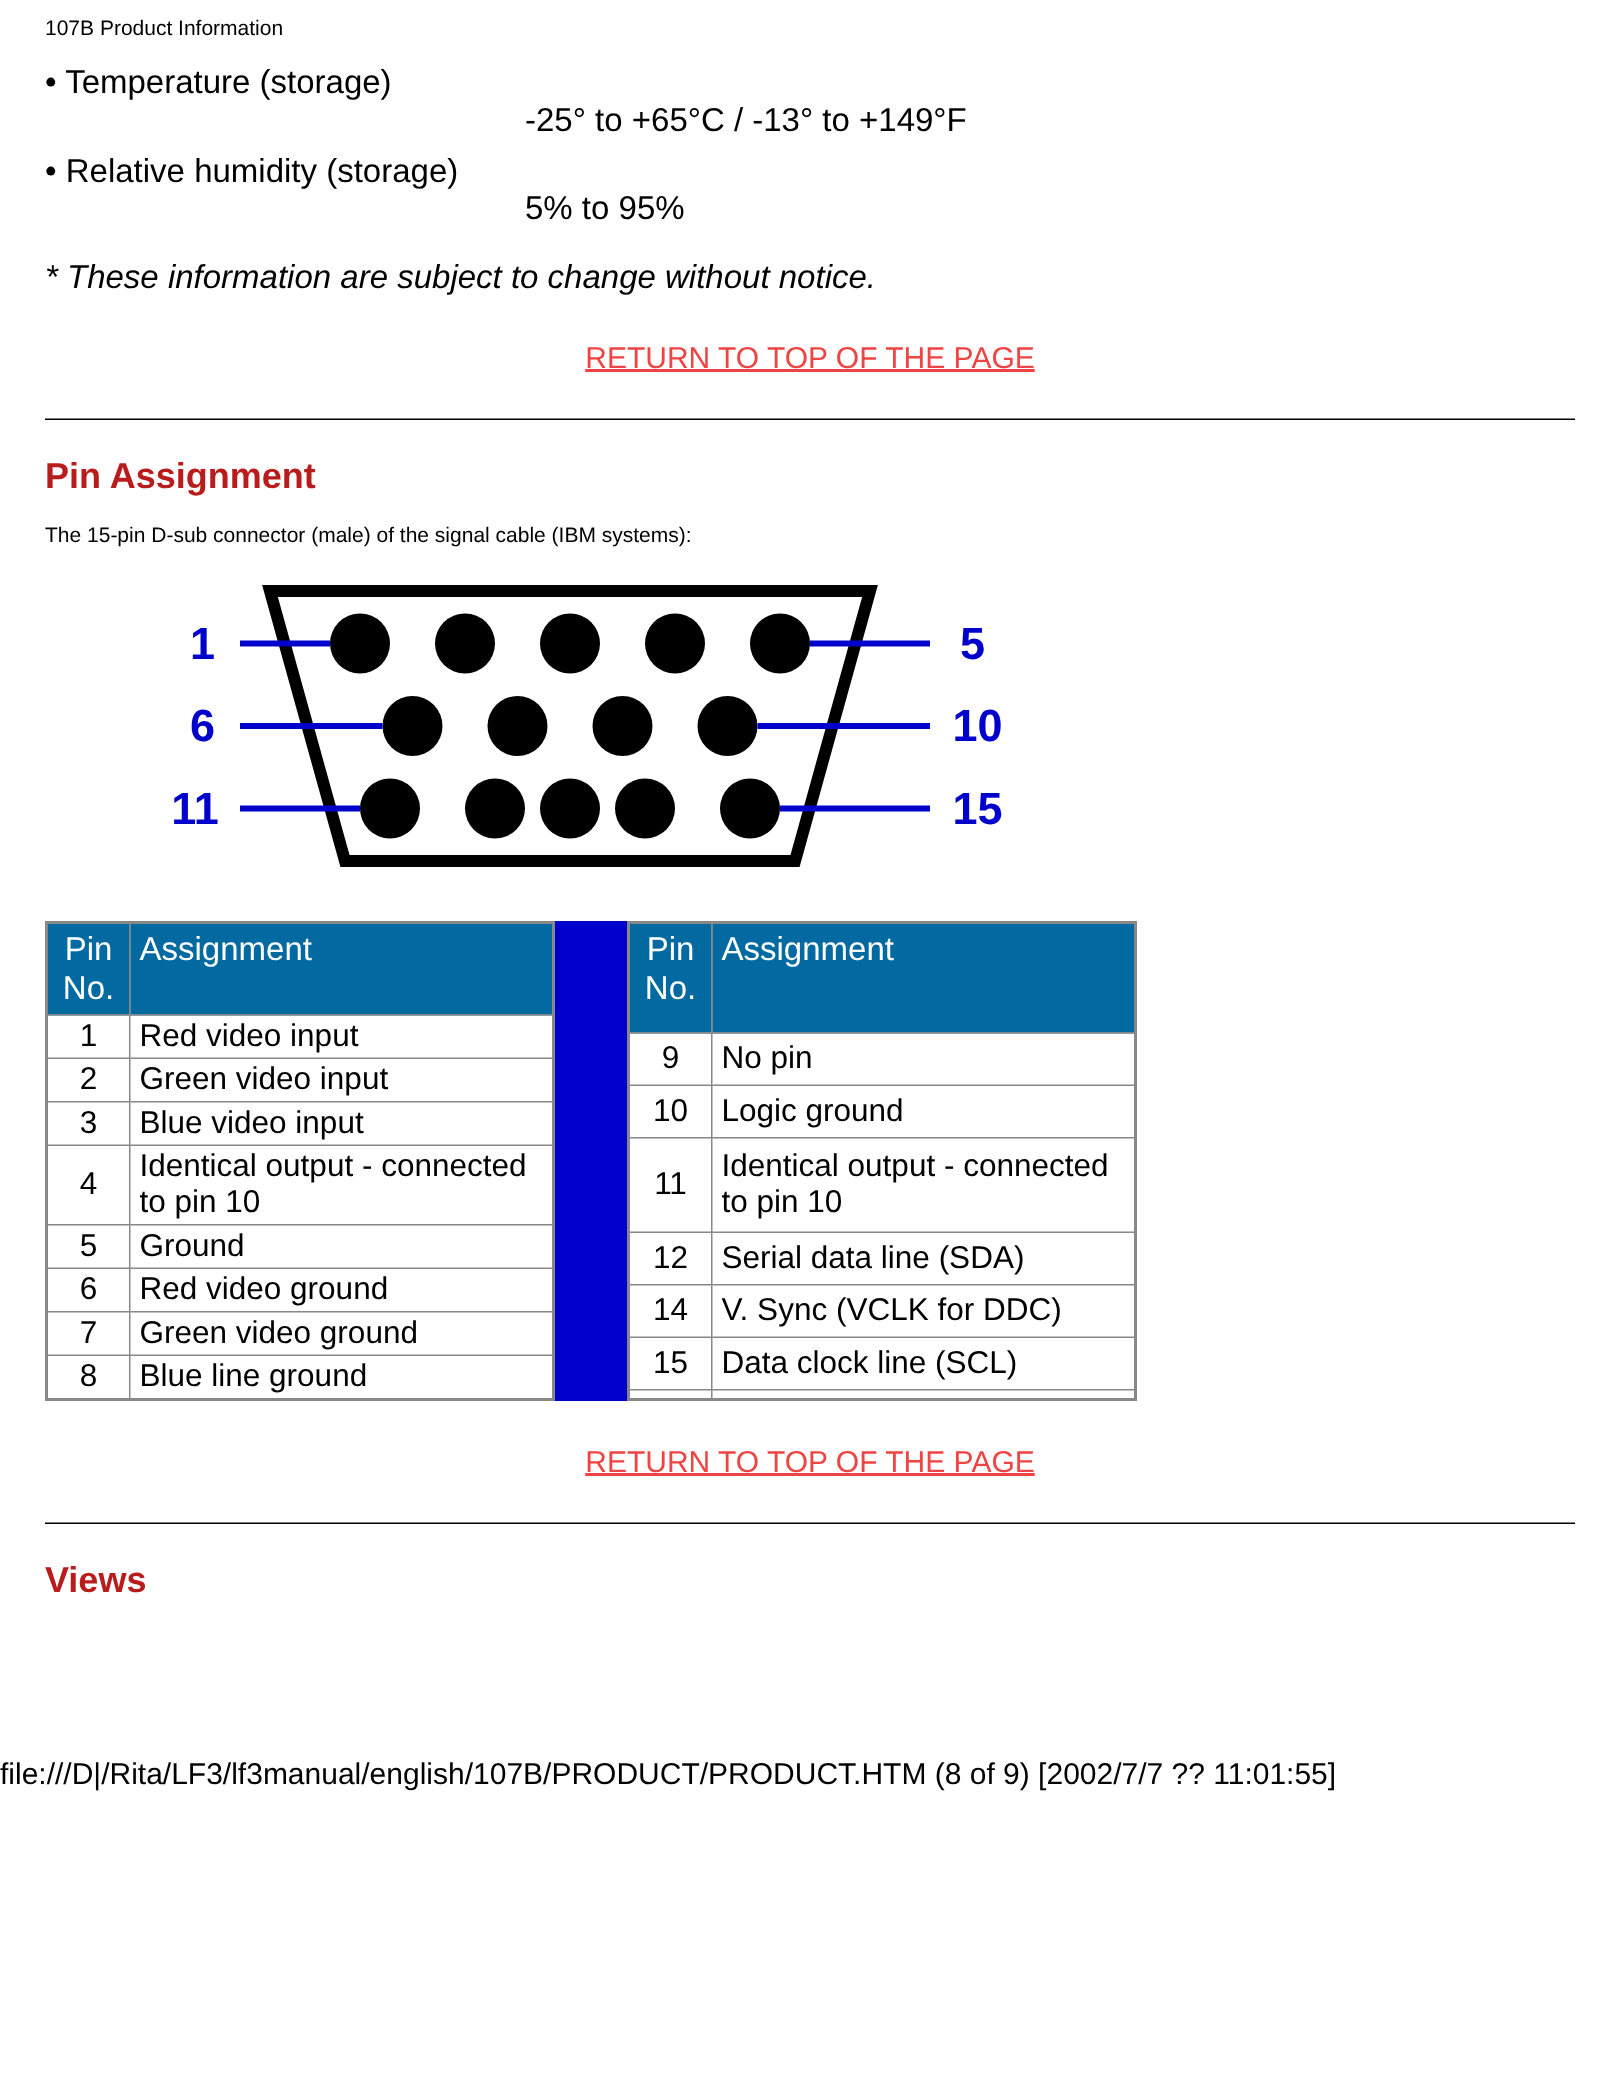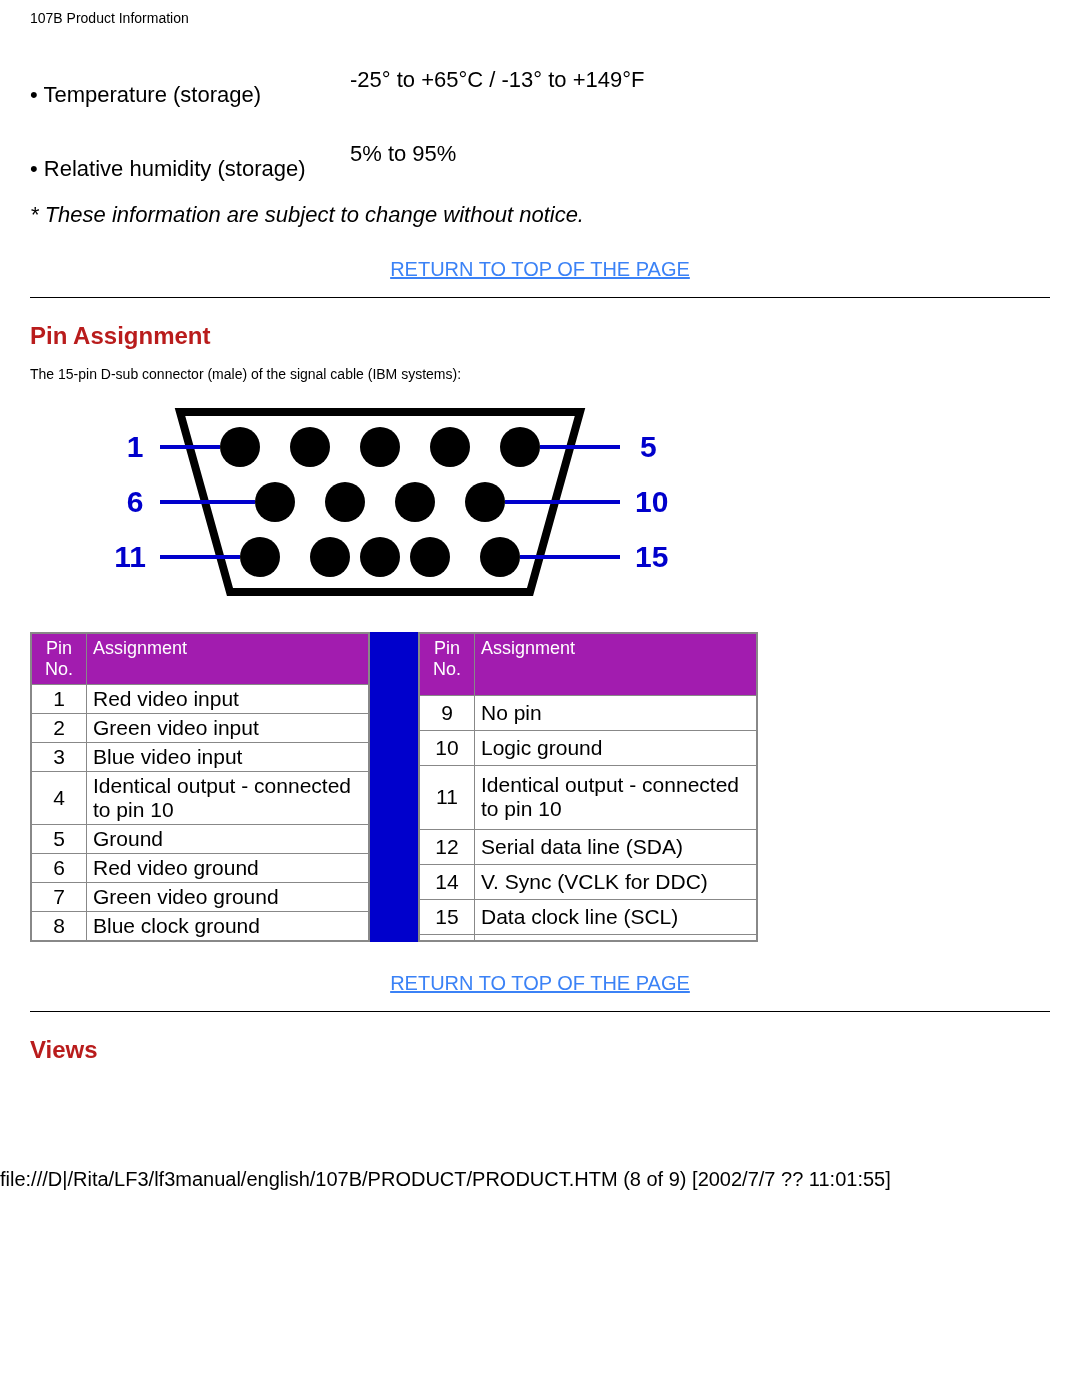--- a/index.html
+++ b/index.html
@@ -18,43 +18,42 @@
     margin-bottom: 16px;
     padding-left: 0;
   }
   .spec-row {
     display: flex;
     font-size: 22px;
     margin: 8px 0;
   }
   .spec-label {
     width: 320px;
-    margin-top: 40px;
   }
   .spec-value {
     flex: 1;
     margin-top: 25px;
   }
   .footnote-small {
     font-size: 15px;
     font-style: italic;
     margin: 18px 0 30px 0;
   }
   .notice {
     font-size: 22px;
     font-style: italic;
     margin: 20px 0 30px 0;
   }
   .return-link {
     display: block;
     text-align: center;
-    color: #3b82f6;
+    color: #ef4444;
     font-size: 20px;
     text-decoration: underline;
-    margin: 16px auto;
+    margin: 28px auto;
   }
   hr.sep {
     border: none;
     border-top: 1px solid #000;
     margin: 14px 0 24px 0;
   }
   .section-heading {
     color: #b91c1c;
     font-weight: bold;
     font-size: 24px;
@@ -72,24 +71,24 @@
 
   .pin-wrapper {
     display: flex;
     margin: 10px 0 30px 0;
   }
   table.pin-table {
     border-collapse: collapse;
     border: 2px solid #888;
   }
   table.pin-table th {
-    background: #a21caf;
+    background: #0369a1;
     color: #fff;
     font-weight: normal;
-    font-size: 18px;
+    font-size: 22px;
     padding: 4px 6px;
     text-align: left;
     border: 1px solid #888;
     vertical-align: top;
   }
   table.pin-table th.num {
     width: 42px;
     text-align: center;
   }
   table.pin-table td {
@@ -208,21 +207,21 @@
           <tr>
             <td class="num">6</td>
             <td>Red video ground</td>
           </tr>
           <tr>
             <td class="num">7</td>
             <td>Green video ground</td>
           </tr>
           <tr>
             <td class="num">8</td>
-            <td>Blue clock ground</td>
+            <td>Blue line ground</td>
           </tr>
         </tbody>
     </table>
     <div class="gap"></div>
     <table class="pin-table" style="width:340px;">
       <tbody>
           <tr>
         <th class="num">Pin No.</th>
         <th>Assignment</th>
       </tr>

